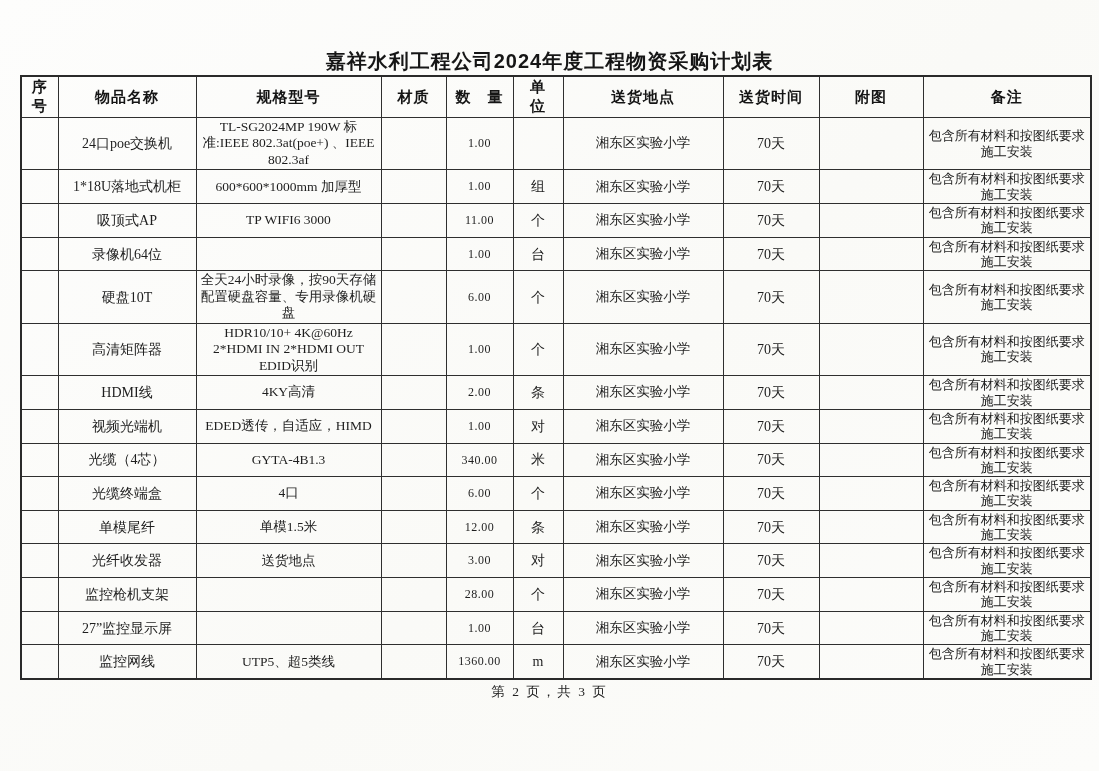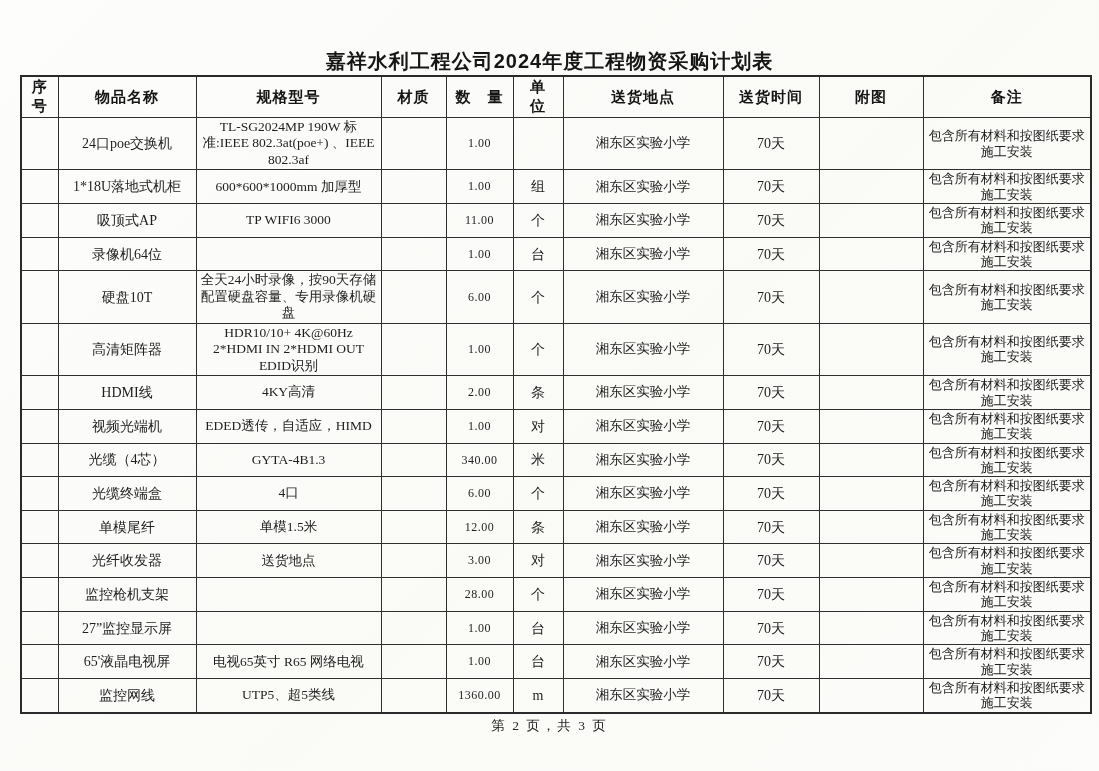--- a/index.html
+++ b/index.html
@@ -275,32 +275,20 @@
             <td class="col-material"></td>
             <td class="col-qty">1.00</td>
             <td class="col-unit">台</td>
             <td class="col-location">湘东区实验小学</td>
             <td class="col-time">70天</td>
             <td class="col-figure"></td>
             <td class="col-remark">包含所有材料和按图纸要求施工安装</td>
           </tr>
           <tr>
             <td class="col-index"></td>
-            <td class="col-name">65'液晶电视屏</td>
-            <td class="col-spec">电视65英寸 R65 网络电视</td>
-            <td class="col-material"></td>
-            <td class="col-qty">1.00</td>
-            <td class="col-unit">台</td>
-            <td class="col-location">湘东区实验小学</td>
-            <td class="col-time">70天</td>
-            <td class="col-figure"></td>
-            <td class="col-remark">包含所有材料和按图纸要求施工安装</td>
-          </tr>
-          <tr>
-            <td class="col-index"></td>
             <td class="col-name">监控网线</td>
             <td class="col-spec">UTP5、超5类线</td>
             <td class="col-material"></td>
             <td class="col-qty">1360.00</td>
             <td class="col-unit">m</td>
             <td class="col-location">湘东区实验小学</td>
             <td class="col-time">70天</td>
             <td class="col-figure"></td>
             <td class="col-remark">包含所有材料和按图纸要求施工安装</td>
           </tr>

